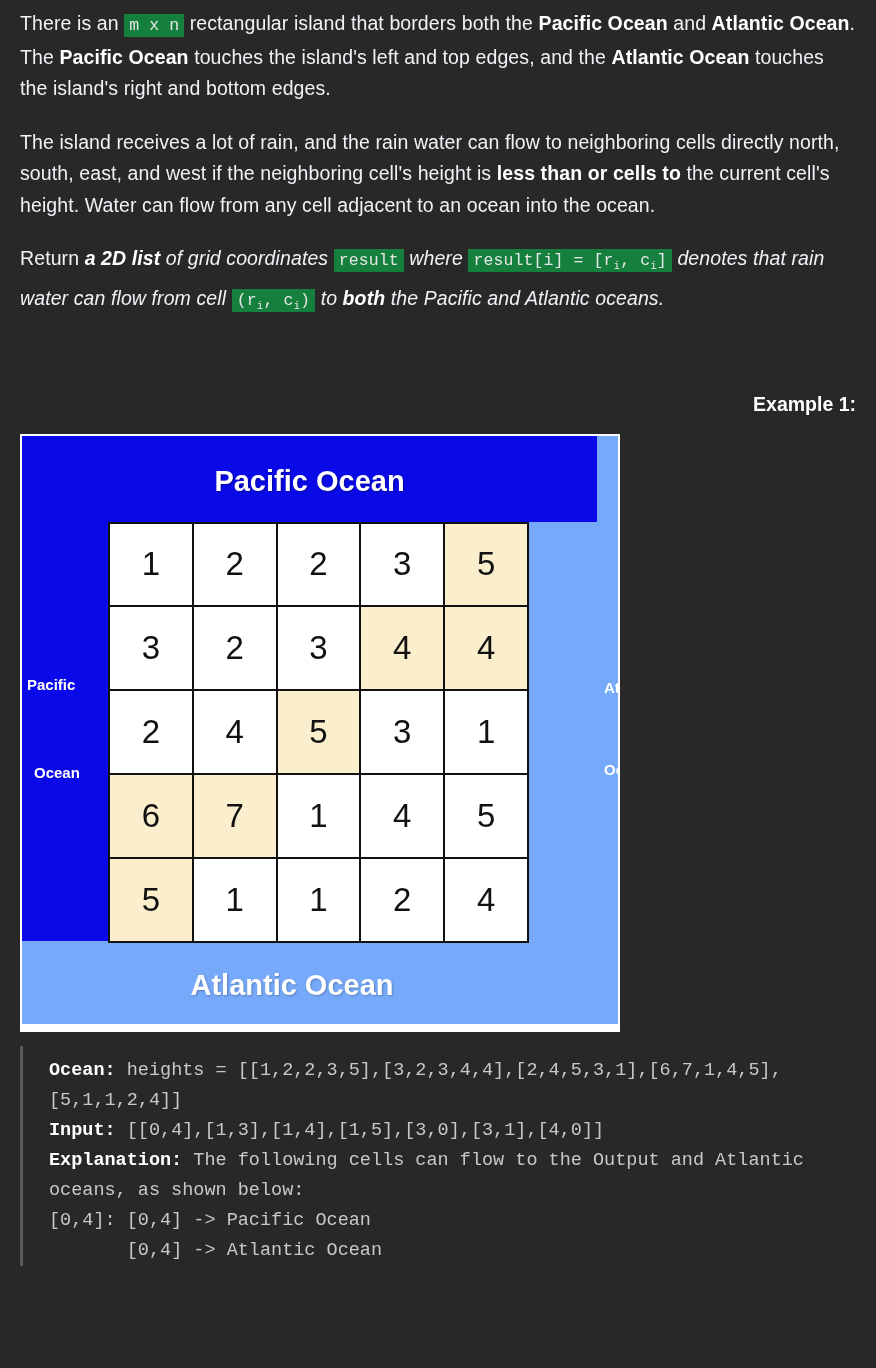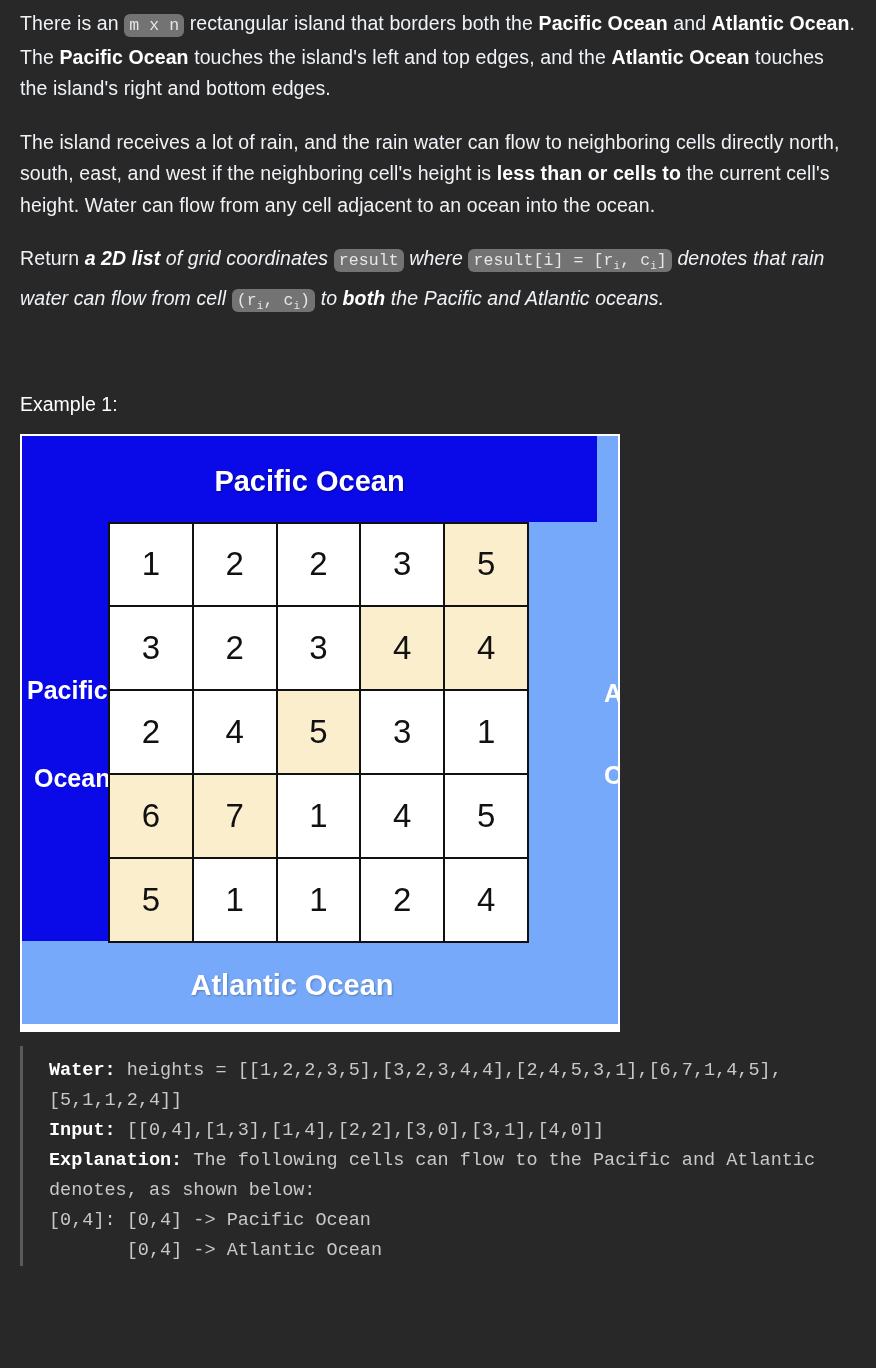--- a/index.html
+++ b/index.html
@@ -25,34 +25,35 @@
     line-height: 31.5px;
     margin: 0 0 22px 0;
     color: #eff2f6;
     letter-spacing: 0.1px;
   }
   p.para.first { padding-top: 8px; }
   b, strong { font-weight: 700; color: #ffffff; }
   em, i { font-style: italic; }
   code.inline {
     font-family: "Liberation Mono", monospace;
-    background: #737373;
+    background: #15803d;
     color: #e6e6e6;
-    border-radius: 6px;
+    border-radius: 0;
     padding: 2px 5px;
     font-size: 16.5px;
     white-space: nowrap;
   }
   code.inline sub { font-size: 11px; }
 
   .example-title {
     font-size: 19.5px;
-    font-weight: 400;
+    font-weight: 700;
     color: #ffffff;
     margin: 0 0 18px 0;
+    text-align: right;
   }
 
   
   .figure-wrap {
     position: relative;
     width: 600px;
     height: 598px;
     margin: 0 0 14px 0;
     background: #ffffff;
     padding: 2px 2px 6px 2px;
@@ -93,21 +94,21 @@
     left: 0; bottom: 22px;
     width: 540px;
     text-align: center;
     font-size: 29px;
     font-weight: 700;
     color: #ffffff;
     text-shadow: 1px 1px 2px rgba(0,0,0,0.25);
   }
   .side-label {
     position: absolute;
-    font-size: 25px;
+    font-size: 15px;
     font-weight: 700;
     color: #ffffff;
     white-space: nowrap;
   }
   .pac-w1 { left: 5px;  top: 240px; }
   .pac-w2 { left: 12px; top: 328px; }
   .atl-w1 { left: 582px; top: 243px; }
   .atl-w2 { left: 582px; top: 325px; }
 
   .grid {
@@ -205,19 +206,19 @@
               <td>1</td>
               <td>1</td>
               <td>2</td>
               <td>4</td>
             </tr>
           </tbody>
       </table>
     </div>
   </div>
 
-  <pre class="codeblock"><b>Water:</b><span> heights = [[1,2,2,3,5],[3,2,3,4,4],[2,4,5,3,1],[6,7,1,4,5],[5,1,1,2,4]]</span>
-<b>Input:</b><span> [[0,4],[1,3],[1,4],[2,2],[3,0],[3,1],[4,0]]</span>
-<b>Explanation:</b><span> The following cells can flow to the Pacific and Atlantic denotes, as shown below:</span>
+  <pre class="codeblock"><b>Ocean:</b><span> heights = [[1,2,2,3,5],[3,2,3,4,4],[2,4,5,3,1],[6,7,1,4,5],[5,1,1,2,4]]</span>
+<b>Input:</b><span> [[0,4],[1,3],[1,4],[1,5],[3,0],[3,1],[4,0]]</span>
+<b>Explanation:</b><span> The following cells can flow to the Output and Atlantic oceans, as shown below:</span>
 <span>[0,4]: [0,4] -&gt; Pacific Ocean</span>
 <span>       [0,4] -&gt; Atlantic Ocean</span></pre>
 
 </div>
 
 </body></html>

